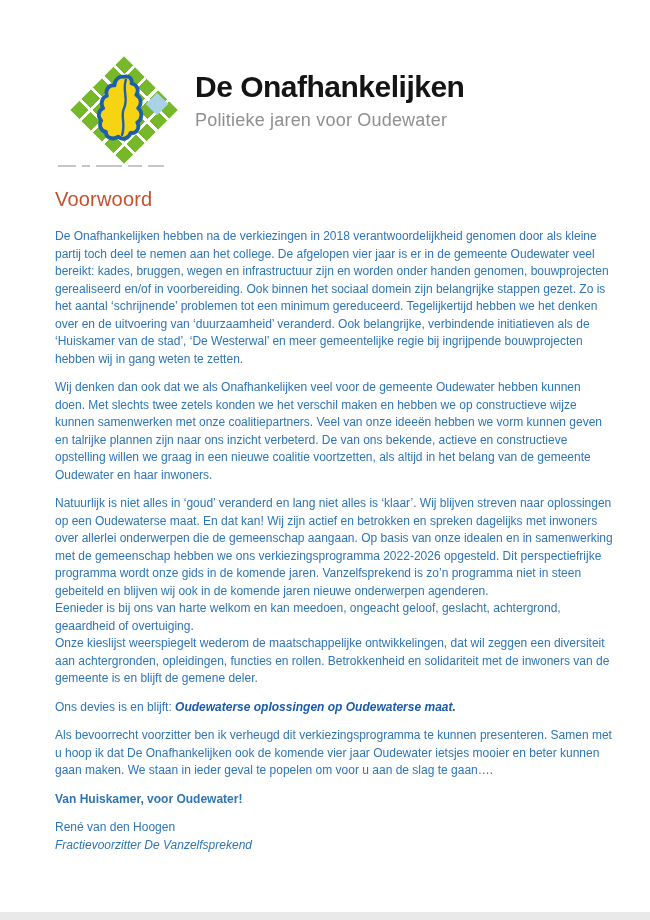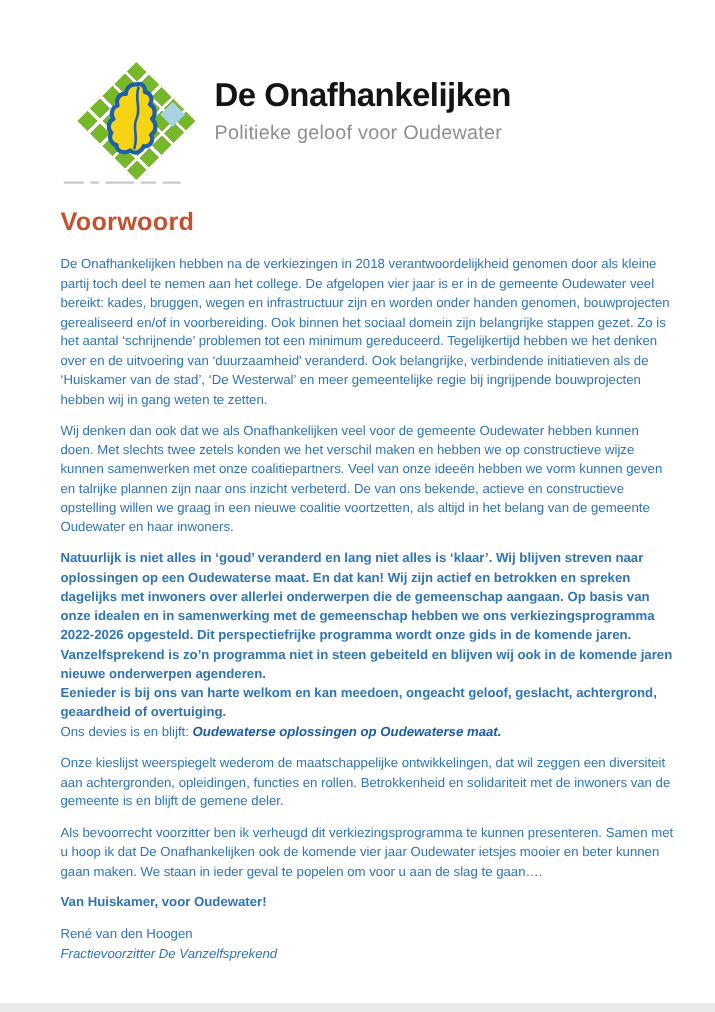--- a/index.html
+++ b/index.html
@@ -46,27 +46,27 @@
     letter-spacing:-0.5px;line-height:1.1;
   }
   .brand-subtitle{
     margin-top:7px;font-size:18px;color:#8f8f8f;letter-spacing:.2px;
   }
 
   
   .doc{position:absolute;left:55px;top:188px;right:37px;}
   .doc h1{
     margin:0 0 17px;
-    font-size:23px;font-weight:700;color:#c4502e;letter-spacing:.2px;
+    font-size:20px;font-weight:400;color:#c4502e;letter-spacing:.2px;
   }
   .doc p{
     margin:0 0 11px;
     font-size:12px;line-height:1.46;color:#2e75b6;
   }
-  .doc p.joined{margin-bottom:0;font-weight:bold;}
+  .doc p.joined{margin-bottom:0;}
   .slogan{font-weight:bold;font-style:italic;color:#1a5cab;}
   .bold-close{font-weight:bold;color:#1a5cab;}
   .sig span{display:block;}
   .sig .role{font-style:italic;}
 </style>
 </head>
 <body>
 
 <div class="page">
 
@@ -81,34 +81,34 @@
       <div class="caption-marks">
         <i></i>
           <i></i>
           <i></i>
           <i></i>
           <i></i>
       </div>
     </div>
     <div class="brand">
       <div class="brand-title">De Onafhankelijken</div>
-      <div class="brand-subtitle">Politieke geloof voor Oudewater</div>
+      <div class="brand-subtitle">Politieke jaren voor Oudewater</div>
     </div>
   </header>
 
   <main class="doc">
     <h1>Voorwoord</h1>
 
     <p>De Onafhankelijken hebben na de verkiezingen in 2018 verantwoordelijkheid genomen door als kleine partij toch deel te nemen aan het college. De afgelopen vier jaar is er in de gemeente Oudewater veel bereikt: kades, bruggen, wegen en infrastructuur zijn en  worden onder handen genomen, bouwprojecten gerealiseerd en/of in voorbereiding. Ook binnen het sociaal domein zijn belangrijke stappen gezet.  Zo is het aantal ‘schrijnende’ problemen tot een minimum gereduceerd. Tegelijkertijd hebben we het denken over en de uitvoering van ‘duurzaamheid’ veranderd.  Ook belangrijke, verbindende initiatieven als de ‘Huiskamer van de stad’, ‘De Westerwal’ en meer gemeentelijke regie bij ingrijpende bouwprojecten hebben wij in gang weten te zetten.</p>
     <p>Wij denken dan ook dat we als Onafhankelijken veel voor de gemeente Oudewater hebben kunnen doen. Met slechts twee zetels konden we het verschil maken en hebben we op constructieve wijze kunnen samenwerken met onze coalitiepartners. Veel van onze ideeën hebben we vorm kunnen geven en talrijke plannen zijn naar ons inzicht verbeterd. De van ons bekende, actieve en constructieve opstelling willen we graag in een nieuwe coalitie voortzetten, als altijd in het belang van de gemeente Oudewater en haar inwoners.</p>
     <p class="joined">Natuurlijk is niet alles in ‘goud’ veranderd en lang niet alles is ‘klaar’. Wij blijven streven naar oplossingen op een Oudewaterse maat. En dat kan! Wij zijn actief en betrokken en spreken dagelijks met inwoners over allerlei onderwerpen die de gemeenschap aangaan. Op basis van onze idealen en in samenwerking met de gemeenschap hebben we ons verkiezingsprogramma 2022-2026 opgesteld. Dit perspectiefrijke programma wordt onze gids in de komende jaren. Vanzelfsprekend is zo’n programma niet in steen gebeiteld en blijven wij ook in de komende jaren nieuwe onderwerpen agenderen.</p>
     <p class="joined">Eenieder is bij ons van harte welkom en kan meedoen, ongeacht geloof, geslacht, achtergrond, geaardheid of overtuiging.</p>
+    <p>Onze kieslijst weerspiegelt wederom de maatschappelijke ontwikkelingen, dat wil zeggen een diversiteit aan achtergronden, opleidingen, functies en rollen. Betrokkenheid en solidariteit met de inwoners van de gemeente is en blijft de gemene deler.</p>
+
     <p><span>Ons devies is en blijft: </span><span class="slogan">Oudewaterse oplossingen op Oudewaterse maat.</span></p>
-
-    <p>Onze kieslijst weerspiegelt wederom de maatschappelijke ontwikkelingen, dat wil zeggen een diversiteit aan achtergronden, opleidingen, functies en rollen. Betrokkenheid en solidariteit met de inwoners van de gemeente is en blijft de gemene deler.</p>
     <p>Als bevoorrecht voorzitter ben ik verheugd dit verkiezingsprogramma te kunnen presenteren. Samen met u hoop ik dat De Onafhankelijken ook de komende vier jaar Oudewater ietsjes mooier en beter kunnen gaan maken. We staan in ieder geval te popelen om voor u aan de slag te gaan….</p>
 
     <p class="bold-close">Van Huiskamer, voor Oudewater!</p>
 
     <p class="sig">
       <span>René van den Hoogen</span>
       <span class="role">Fractievoorzitter De Vanzelfsprekend</span>
     </p>
   </main>
 

